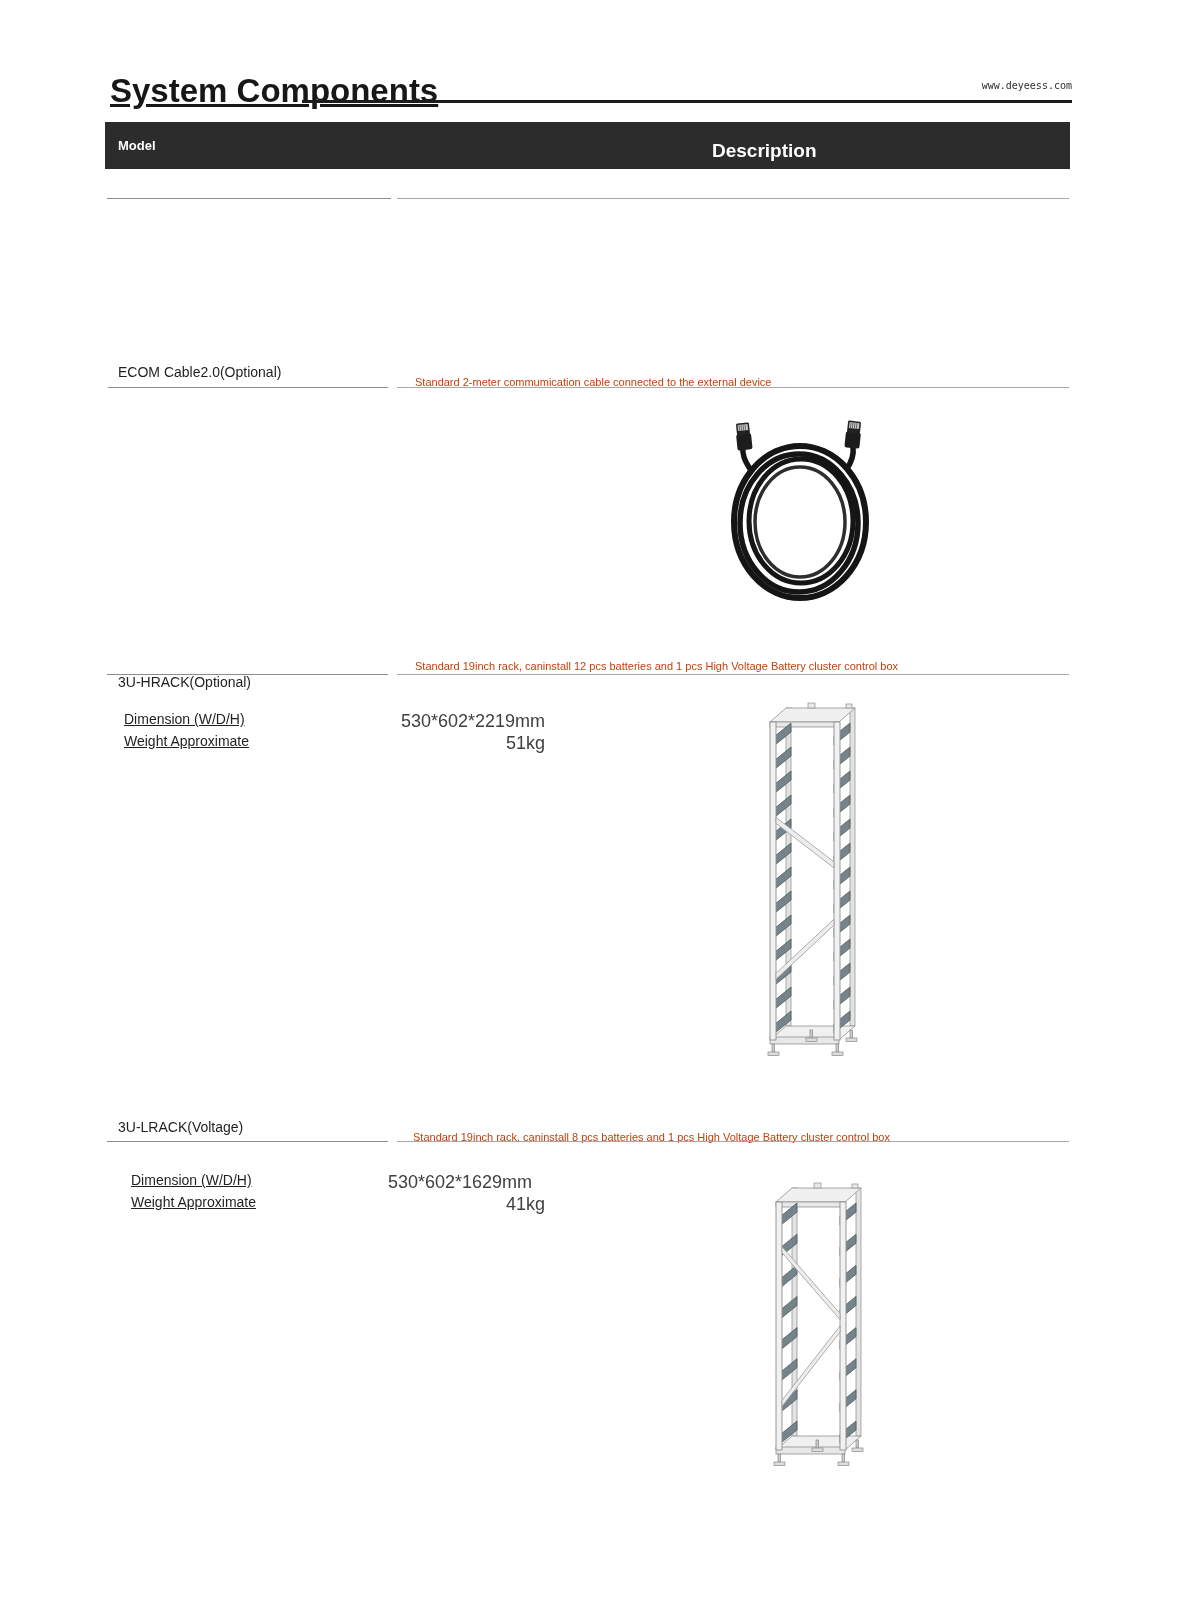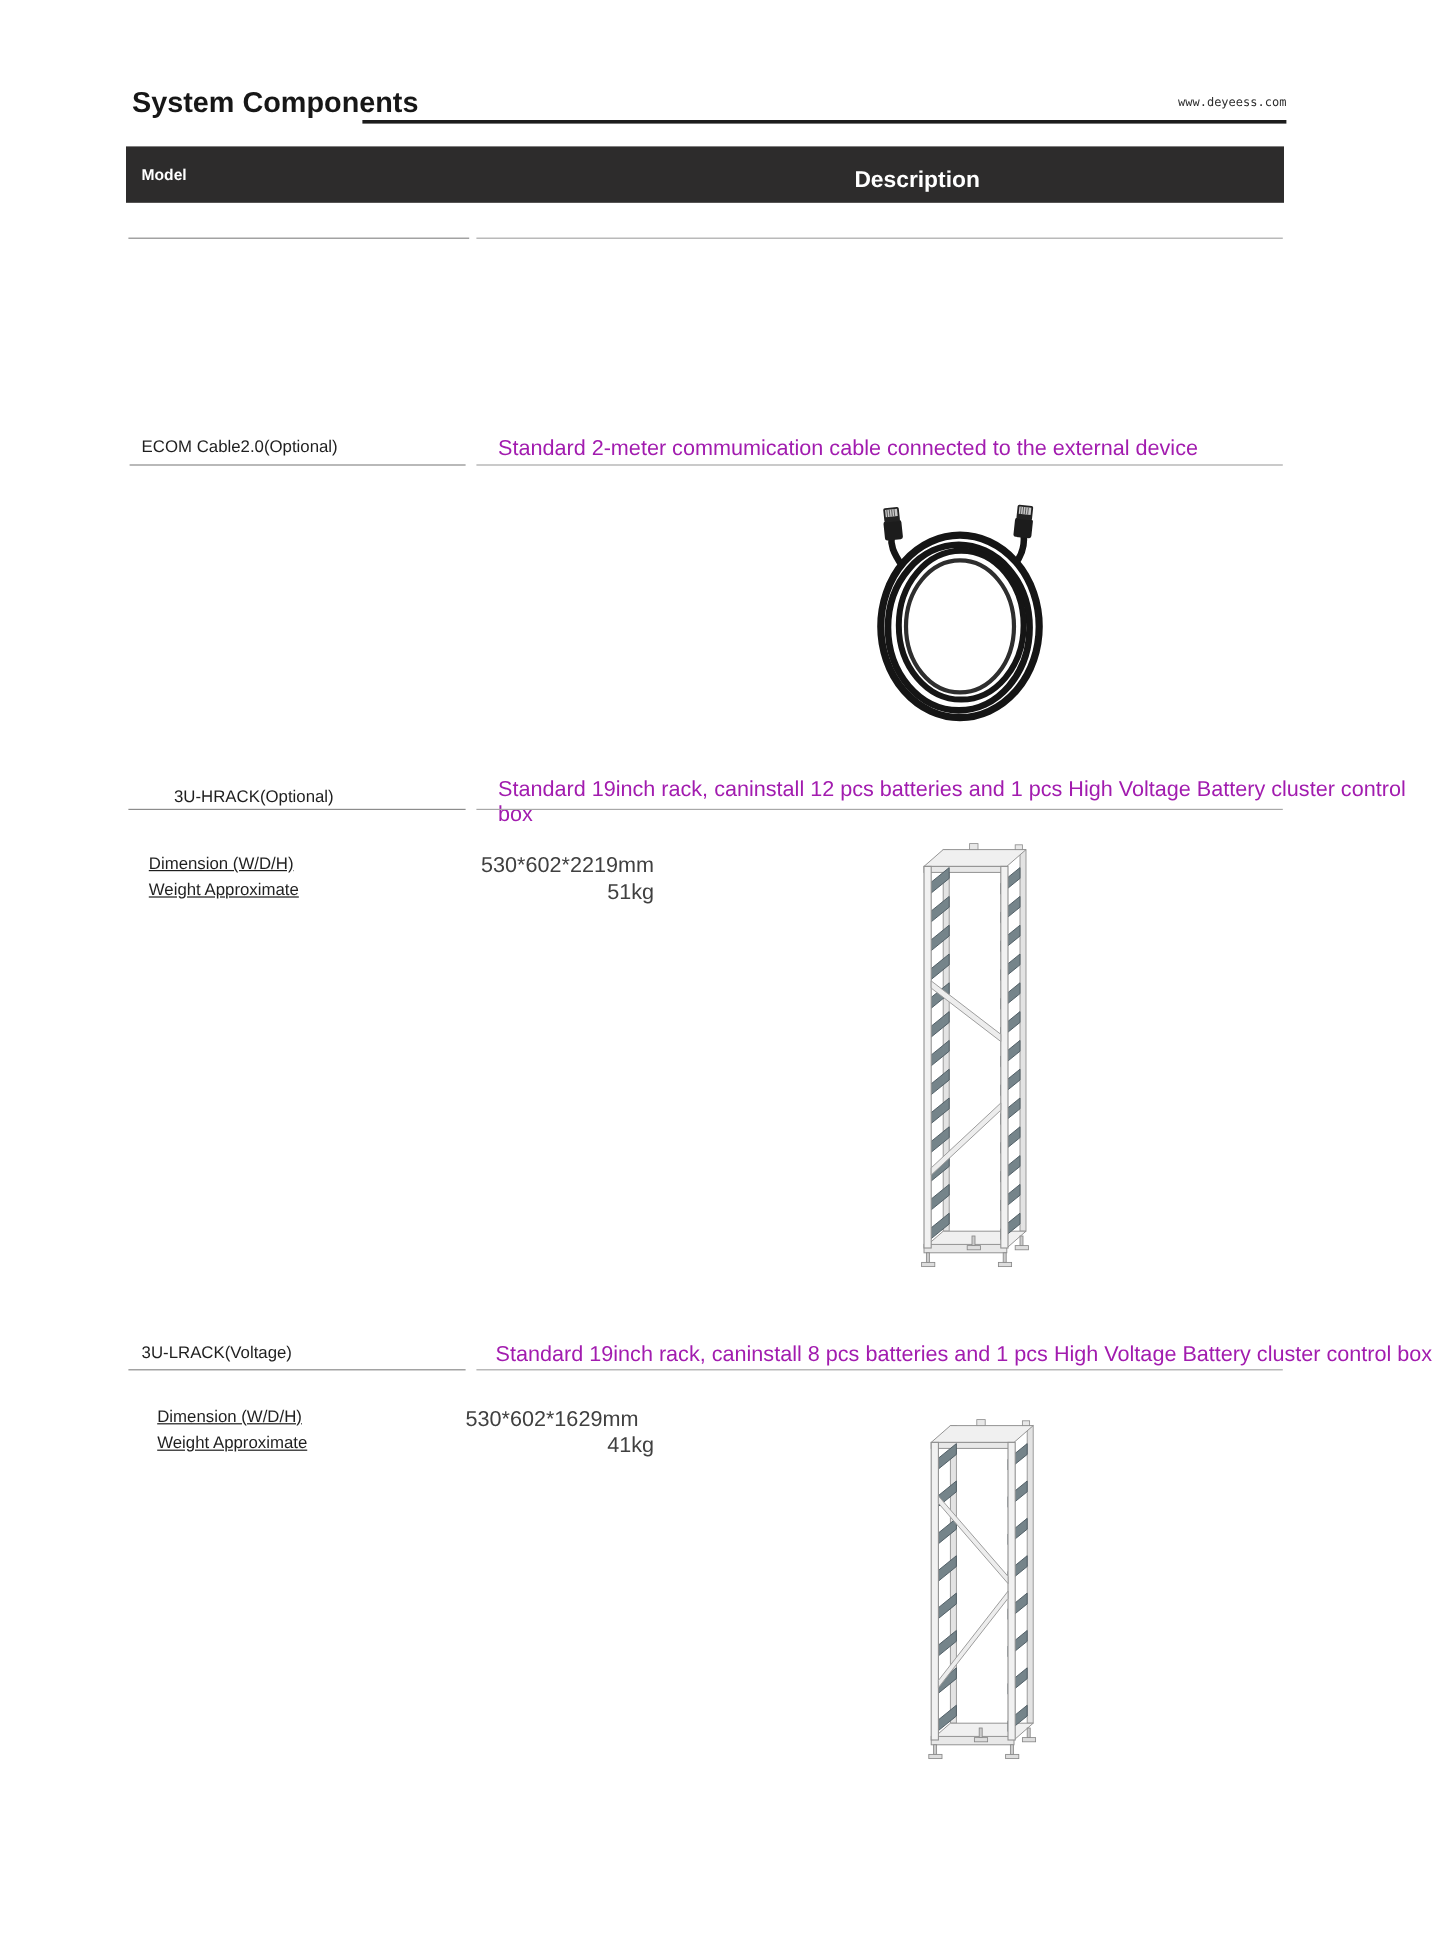--- a/index.html
+++ b/index.html
@@ -3,36 +3,36 @@
 <meta charset="utf-8">
 <style>
   * { margin:0; padding:0; box-sizing:border-box; }
   html,body { background:#ffffff; }
   body { font-family:"Liberation Sans", sans-serif; }
   .page { position:relative; width:1200px; height:1618px; background:#ffffff; overflow:hidden; }
 
   .abs { position:absolute; }
 
   
-  .doc-title { left:110px; top:72px; font-size:24px; font-weight:bold; color:#171717; letter-spacing:0px; }
+  .doc-title { left:110px; top:72px; font-size:33px; font-weight:bold; color:#171717; letter-spacing:0px;text-decoration:underline; }
   .title-rule { left:302px; top:100px; width:770px; height:3px; background:#1c1c1c; }
   .site-url { top:80px; right:128px; font-size:10px; color:#2e2e2e; font-family:"DejaVu Sans Mono", monospace; }
 
   
   .thead-bar { left:105px; top:122px; width:965px; height:47px; background:#2d2c2c; }
   .th-model { position:absolute; left:13px; top:16px; font-size:13px; font-weight:bold; color:#ffffff; }
   .th-desc  { position:absolute; left:607px; top:18px; font-size:19px; font-weight:bold; color:#ffffff; }
 
   
   .seg { height:1px; background:#8c8c8c; }
   .seg.light { background:#a8a8a8; }
 
   
   .model-label { font-size:14px; color:#1f1f1f; }
-  .desc-text   { font-size:18px; color:#a21caf; }
+  .desc-text   { font-size:11px; color:#c2410c;margin-top:13px; }
   .spec-label  { font-size:14px; color:#1f1f1f;text-decoration:underline; }
   .spec-value  { font-size:18px; color:#404040; text-align:right; }
 
   
   .footer-bar { left:8px; top:1518px; width:1184px; height:94px; background:#4d4b4b; }
   .logo-wrap { position:absolute; left:102px; top:14px; width:130px; height:60px; }
   .logo-text { position:absolute; left:0px; top:0px; font-size:44px; font-weight:bold; color:#b5b3b3; letter-spacing:-2px; }
   .logo-dot  { position:absolute; left:3px; top:-4px; width:10px; height:10px; background:#b5b3b3; }
   .ft-company { position:absolute; left:229px; top:16px; font-size:17.5px; color:#ececec; letter-spacing:0.2px; }
   .ft-address { position:absolute; left:229px; top:46px; font-size:12px; font-weight:bold; color:#d5d3d3; font-family:"DejaVu Sans Mono", monospace; }
@@ -78,21 +78,21 @@
         </g>
         <g transform="rotate(6 131 12)">
           <rect x="124" y="12" width="15" height="16" rx="2" fill="#1c1c1c"></rect>
           <rect x="125" y="1" width="13" height="12" rx="1.5" fill="#222222"></rect>
           <rect x="126.5" y="2.5" width="10" height="6" fill="#c8c8c8"></rect>
           <path d="M128 2.5 v6 M130 2.5 v6 M132 2.5 v6 M134 2.5 v6" stroke="#555" stroke-width="0.8"></path>
         </g>
       </svg>
     </div>
 
-  <div class="abs model-label" style="left:118px; top:655px;margin-left:27px;">3U-HRACK(Optional)</div>
+  <div class="abs model-label" style="left:118px; top:674px;">3U-HRACK(Optional)</div>
   <div class="abs desc-text" style="left:415px; top:647px;">Standard 19inch rack, caninstall 12 pcs batteries  and 1 pcs High Voltage Battery cluster control box</div>
   <div class="abs seg" style="left:107px; top:674px; width:281px;"></div>
   <div class="abs seg light" style="left:397px; top:674px; width:672px;"></div>
 
   <div class="abs spec-label" style="left:124px; top:711px;">Dimension (W/D/H)</div>
   <div class="abs spec-value" style="left:380px; top:711px; width:165px;">530*602*2219mm</div>
   <div class="abs spec-label" style="left:124px; top:733px;">Weight Approximate</div>
   <div class="abs spec-value" style="left:380px; top:733px; width:165px;">51kg</div>
 
   <div class="abs" id="hrack-img" style="left:750px; top:702px; width:112px; height:362px;">

